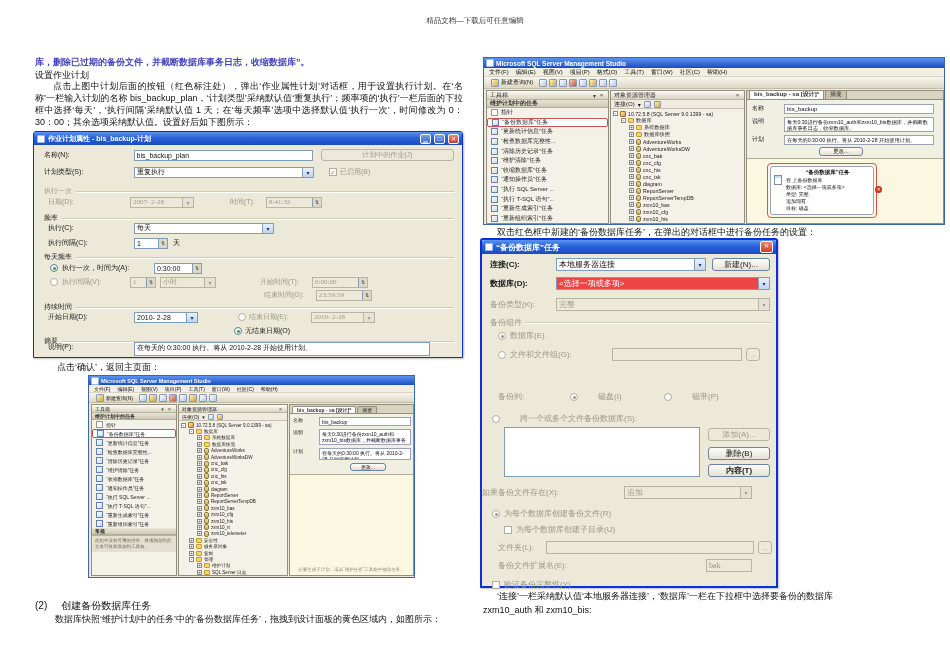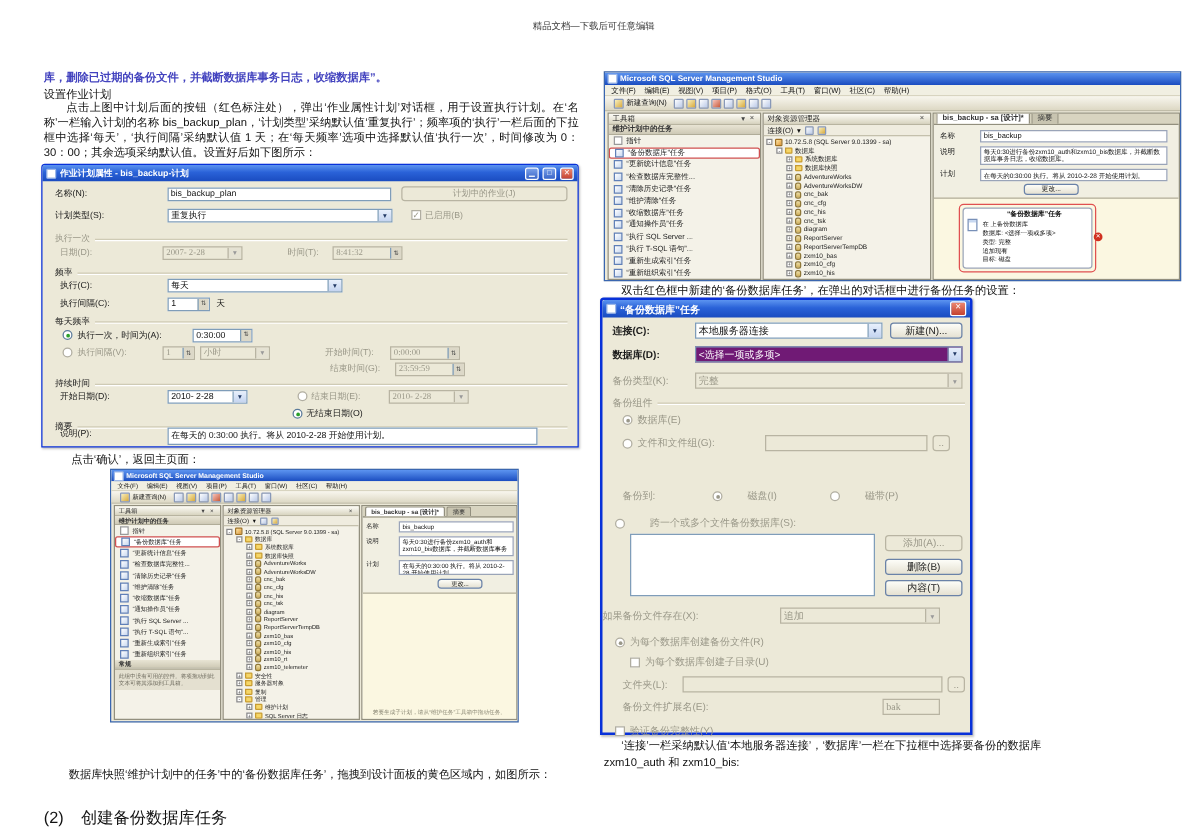--- a/index.html
+++ b/index.html
@@ -8,21 +8,21 @@
   .abs { position:absolute; }
   .nw { white-space:nowrap; }
   .clip { overflow:hidden; white-space:nowrap; }
 
   
   .doc-header { left:0; top:16px; width:950px; text-align:center; font-size:7.5px; color:#3a3a3a; }
   .doc-line1 { left:35px; top:56px; font-size:9px; font-weight:bold; color:#4343bf; }
   .doc-h2 { left:35px; top:69px; font-size:9px; color:#101010; }
   .doc-para { left:35px; top:81px; width:428px; font-size:9px; line-height:11.9px; text-indent:18px; text-align:justify; }
   .doc-confirm { left:57px; top:361px; font-size:9px; }
-  .doc-step2 { left:35px; top:599px; font-size:13px;margin-top:46px; }
+  .doc-step2 { left:35px; top:599px; font-size:10px; }
   .doc-step2 .gap { display:inline-block; width:14px; }
   .doc-step2b { left:55px; top:613px; font-size:9px; }
   .doc-dbl { left:497px; top:226px; font-size:9px; }
   .doc-f1 { left:497px; top:590px; font-size:9px; }
   .doc-f2 { left:483px; top:604px; font-size:9px; }
 
   
   .xp-win { background:#ece9d8; border:1px solid #0831d9; border-radius:3px 3px 0 0; box-shadow:1px 1px 2px rgba(0,0,0,.25); }
   .xp-title { height:13px; display:flex; align-items:center; gap:3px; padding:0 3px;
     background:linear-gradient(180deg,#5c94f0 0%,#2a62d8 45%,#1a4cc0 100%); color:#fff;
@@ -34,21 +34,21 @@
   .capbtn.close { background:linear-gradient(180deg,#ec8870,#c44230); }
   .lb { font-size:inherit; color:#1a1a1a; }
   .dis { color:#9a9889 !important; }
   .tb { background:#fff; border:1px solid #7f9db9; display:flex; align-items:center; padding:0 2px; overflow:hidden; white-space:nowrap; }
   .tb.gray { background:#ece9d8; border-color:#b8b4a2; color:#9a9889;font-family:Liberation Serif, serif; }
   .cb { position:relative; padding-right:12px; }
   .cb::after { content:"▾"; position:absolute; right:0; top:0; bottom:0; width:10px;
     background:linear-gradient(180deg,#e8f0fc,#c4d4f0); border-left:1px solid #7f9db9;
     display:flex; align-items:center; justify-content:center; font-size:6px; color:#223a66; }
   .cb.gray::after { background:#e5e2d3; color:#999; border-left-color:#b8b4a2; }
-  .cb.sel { background:#701a75; color:#fff;text-align:center; }
+  .cb.sel { background:#ef4444; color:#fff;text-align:center; }
   .sp { position:relative; padding-right:10px; }
   .sp::after { content:"⇅"; position:absolute; right:0; top:0; bottom:0; width:8px;
     background:#dcd8c8; border-left:1px solid #7f9db9; font-size:5px; display:flex; align-items:center; justify-content:center; color:#444; }
   .bt { background:linear-gradient(180deg,#fdfdf8,#e5e1d2); border:1px solid #6a82a8; border-radius:3px;
     display:flex; align-items:center; justify-content:center; font-size:inherit; color:#1a1a1a; }
   .bt.gray { border-color:#b8b4a2; color:#9a9889; background:#ece9d8; }
   .rd { width:8px; height:8px; border:1px solid #5a7a9a; border-radius:50%; background:#fff; position:relative; flex:0 0 auto; }
   .rd.on::after { content:""; position:absolute; left:2px; top:2px; width:3px; height:3px; border-radius:50%; background:#2aa02a; }
   .rd.gray { border-color:#b0ada0; } .rd.gray.on::after { background:#9a9889; }
   .ck { width:8px; height:8px; border:1px solid #5a7a9a; background:#fff; font-size:7px; line-height:7px; text-align:center; color:#2aa02a; flex:0 0 auto; }
@@ -749,21 +749,21 @@
     <span class="rd gray"></span>
     <span class="lb dis">磁带(P)</span>
   </div>
   <div class="row" style="left:10px; top:172px; gap:20px;">
     <span class="rd gray"></span>
     <span class="lb dis">跨一个或多个文件备份数据库(S):</span>
   </div>
   <div class="listbox" style="left:22px; top:187px; width:196px; height:50px;"></div>
   <span class="bt gray" style="position:absolute; left:226px; top:188px; width:62px; height:13px;">添加(A)...</span>
   <span class="bt" style="position:absolute; left:226px; top:207px; width:62px; height:13px;">删除(B)</span>
-  <span class="bt" style="position:absolute; left:226px; top:224px; width:62px; height:13px;">内容(T)</span>
+  <span class="bt" style="position:absolute; left:226px; top:224px; width:62px; height:13px;font-weight:bold;">内容(T)</span>
   <div class="row" style="left:0; top:246px; width:274px;">
     <span class="lb dis" style="width:142px;">如果备份文件存在(X):</span>
     <span class="tb cb gray" style="width:128px; height:13px;">追加</span>
   </div>
   <div class="row" style="left:10px; top:267px; gap:4px;">
     <span class="rd gray on"></span>
     <span class="lb dis">为每个数据库创建备份文件(R)</span>
   </div>
   <div class="row" style="left:22px; top:283px; gap:4px;">
     <span class="ck gray"></span>

